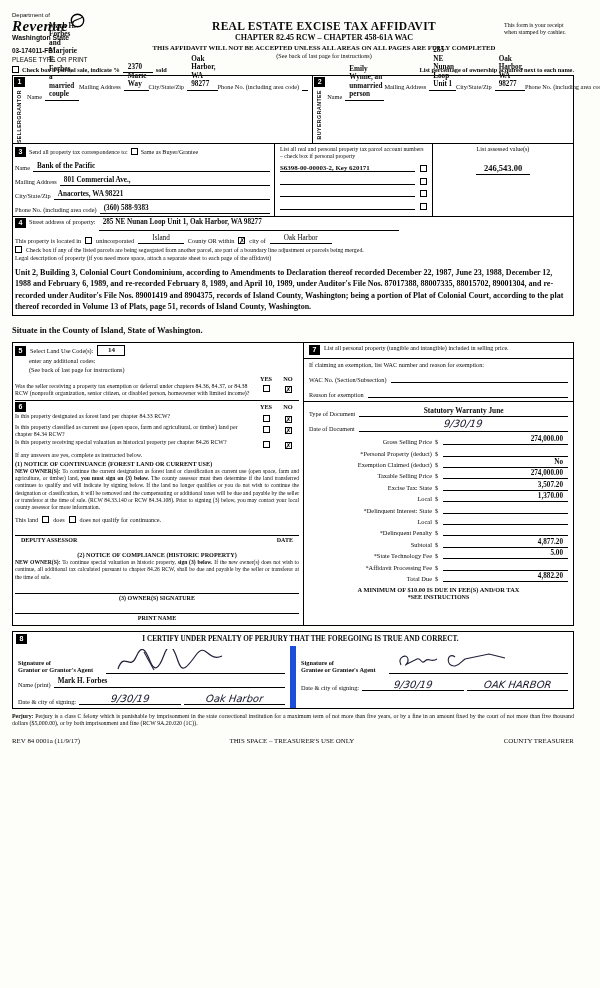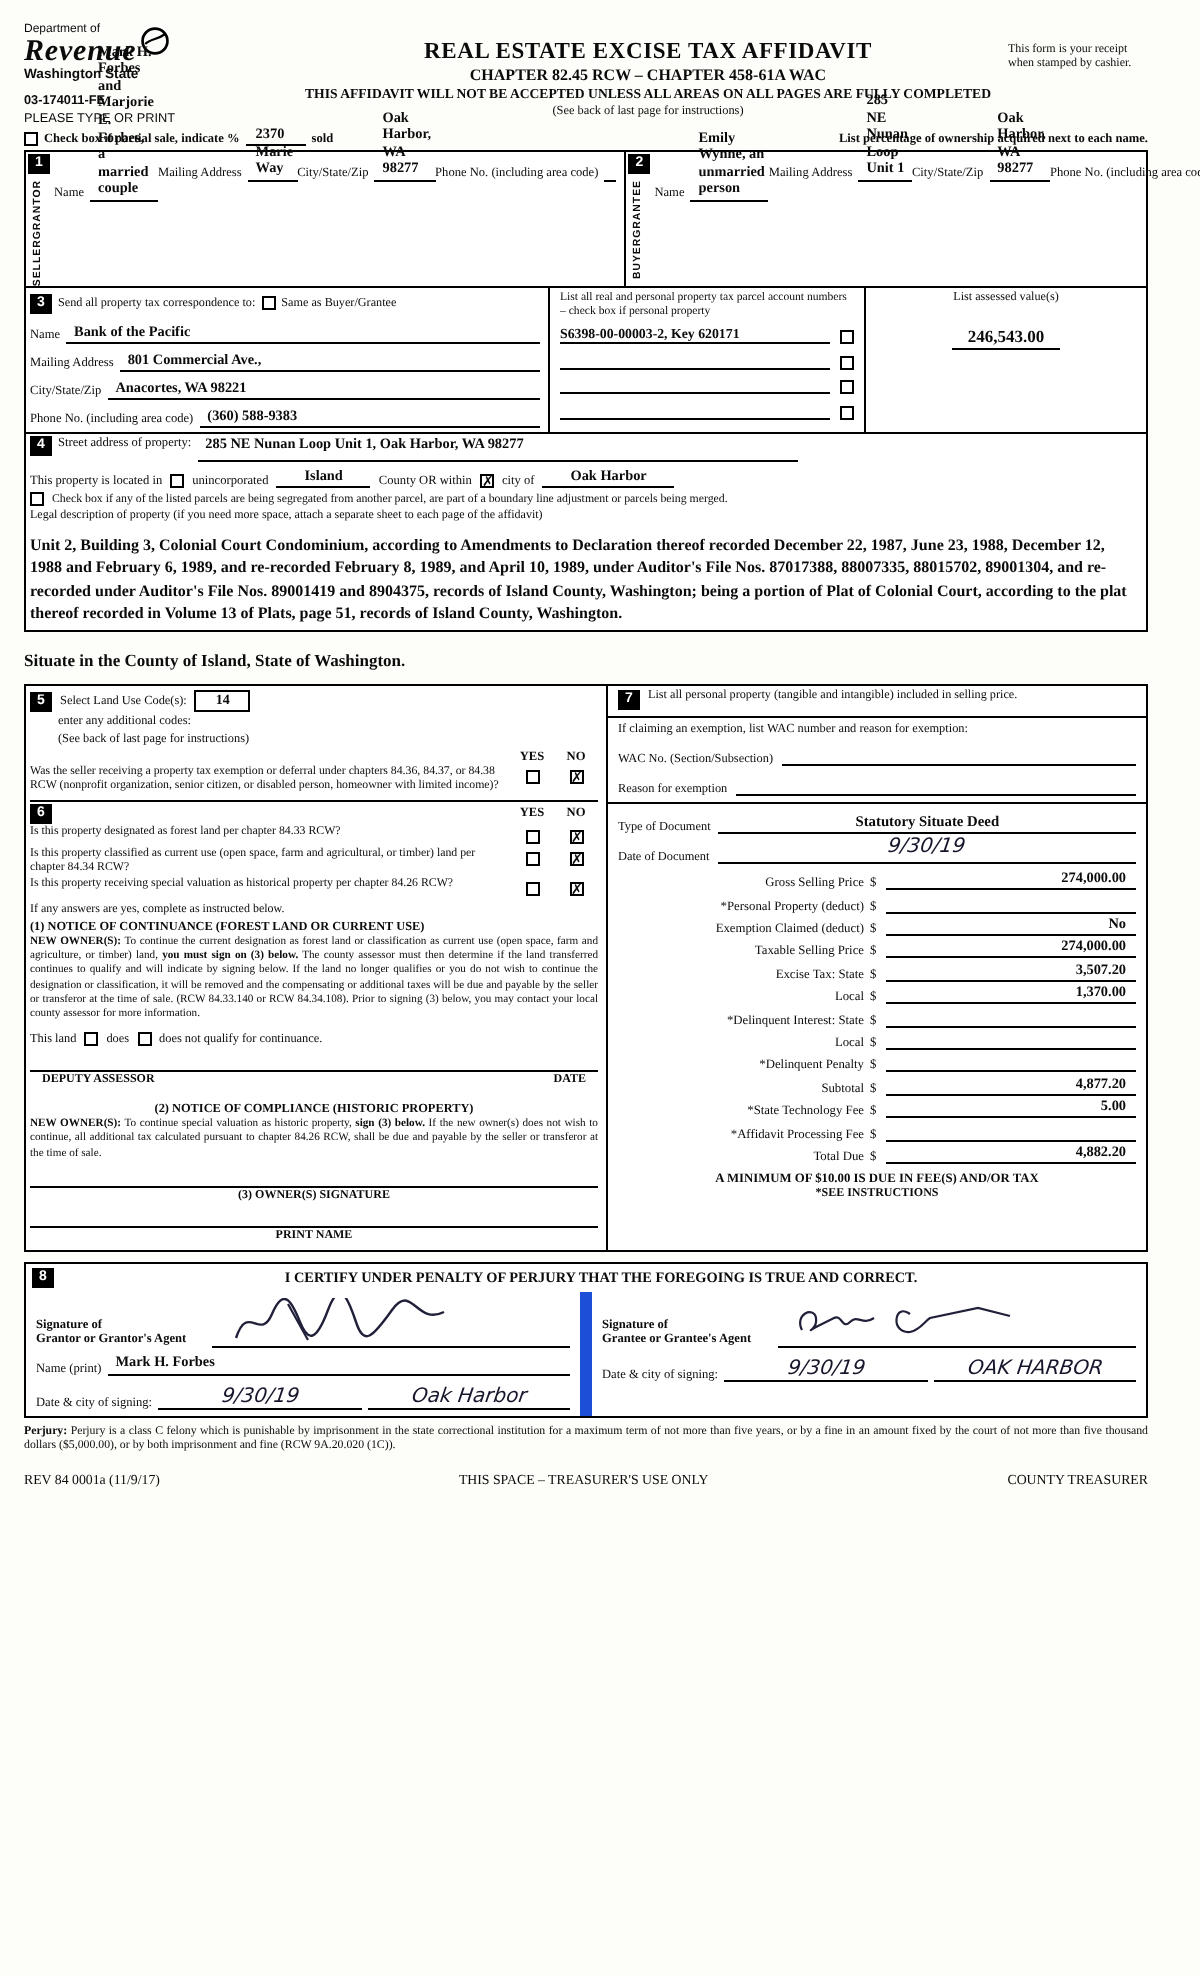--- a/index.html
+++ b/index.html
@@ -60,21 +60,21 @@
   .parcel-val{flex:1;border-bottom:1px solid #000;font:bold 6.9px "Liberation Serif",serif;}
   .s3-right{flex:1;padding:2px 4px;text-align:center;font-size:6.1px;}
   .assessed{display:inline-block;margin-top:11px;border-bottom:1px solid #000;
             font:bold 8.5px "Liberation Serif",serif;padding:0 8px 1px;}
 
   
   .s4{border-top:none;padding:1px 4px 3px 2px;font-size:6.3px;}
   .s4-row1{display:flex;gap:3px;height:13px;}
   .s4-row1 .fvalue{flex:0 0 300px;}
   .s4-row2{display:flex;align-items:flex-end;gap:4px;height:13px;}
-  .uval{border-bottom:1px solid #000;font-weight:bold;font-size:7.2px;padding:0 14px 1px;}
+  .uval{border-bottom:1px solid #000;font-weight:normal;font-size:7.2px;padding:0 14px 1px;}
   .s4-row3{display:flex;align-items:center;gap:4px;font-size:5.9px;height:11px;}
   .s4-row4{font-size:6px;height:10px;}
   .legal{font:bold 8px/11.2px "Liberation Serif",serif;margin-top:2px;}
   .situate{font:bold 8.5px "Liberation Serif",serif;margin:9px 0 7px;}
 
   
   .b2{display:flex;}
   .b2-left{width:291px;border-right:1.2px solid #000;padding:2px 4px 4px 2px;font-size:6.2px;}
   .b2-right{flex:1;padding:2px 5px 4px 5px;font-size:6.2px;}
   .s5-row1{display:flex;align-items:center;gap:4px;height:12px;}
@@ -394,21 +394,21 @@
           <span>WAC No. (Section/Subsection)</span>
           <span class="wline"></span>
         </div>
       <div class="s7-line">
           <span>Reason for exemption</span>
           <span class="wline"></span>
         </div>
       <div class="s7-div"></div>
       <div class="s7-line">
           <span>Type of Document</span>
-          <span class="tval">Statutory Situate Deed</span>
+          <span class="tval">Statutory Warranty June</span>
         </div>
       <div class="s7-line">
           <span>Date of Document</span>
           <span class="dline"><span class="hand">9/30/19</span></span>
         </div>
       <div class="money">
         <div class="mrow">
             <span class="mlabel">Gross Selling Price</span>
             <span class="mdollar">$</span>
             <span class="mval">274,000.00</span>

